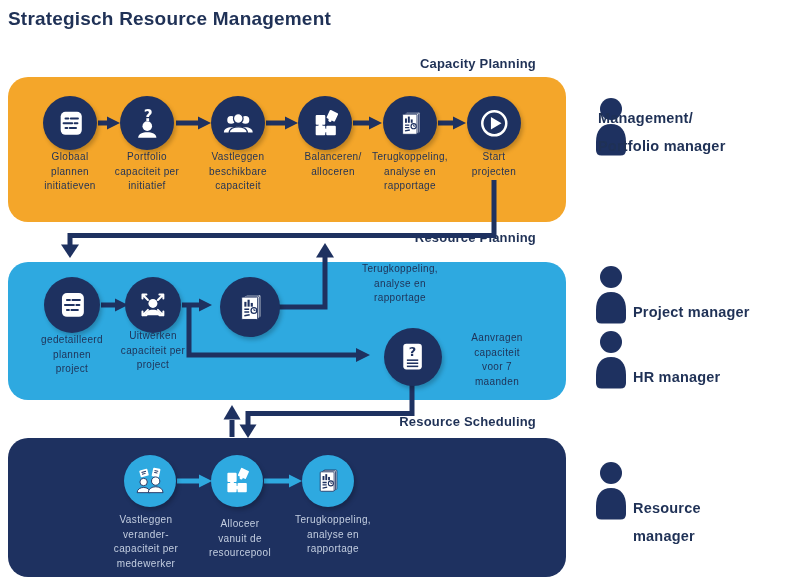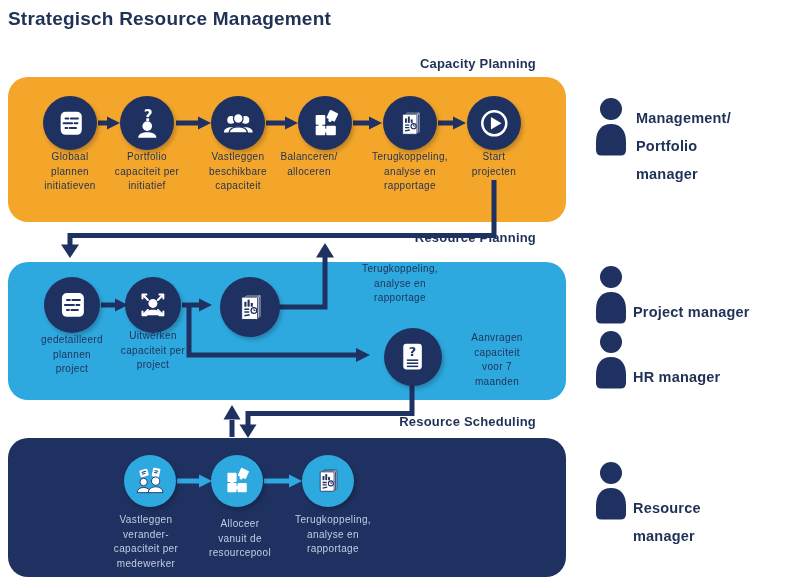--- a/index.html
+++ b/index.html
@@ -235,21 +235,21 @@
   </div>
   <div class="step-label" style="left:22px;top:150px;width:96px">Globaal
 plannen
 initiatieven</div>
   <div class="step-label" style="left:99px;top:150px;width:96px">Portfolio
 capaciteit per
 initiatief</div>
   <div class="step-label" style="left:190px;top:150px;width:96px">Vastleggen
 beschikbare
 capaciteit</div>
-  <div class="step-label" style="left:261px;top:150px;width:96px">Balanceren/
+  <div class="step-label" style="left:285px;top:150px;width:96px">Balanceren/
 alloceren</div>
   <div class="step-label" style="left:362px;top:150px;width:96px">Terugkoppeling,
 analyse en
 rapportage</div>
   <div class="step-label" style="left:446px;top:150px;width:96px">Start
 projecten</div>
 
   <div class="circle navy-circle" style="left:44px;top:277px;width:56px;height:56px">
     <svg>
         <use href="#sym-doc-list"></use>
@@ -308,21 +308,21 @@
 resourcepool</div>
   <div class="step-label light-label" style="left:275px;top:513px;width:116px">Terugkoppeling,
 analyse en
 rapportage</div>
 
   <div class="role-icon" style="left:592px;top:98px">
     <svg width="38" height="58">
         <use href="#sym-person"></use>
       </svg>
   </div>
-  <div class="role-label" style="left:636px;top:104px">Management/
+  <div class="role-label" style="left:598px;top:104px">Management/
 Portfolio manager</div>
 
   <div class="role-icon" style="left:592px;top:266px">
     <svg width="38" height="58">
         <use href="#sym-person"></use>
       </svg>
   </div>
   <div class="role-label" style="left:633px;top:298px">Project manager</div>
 
   <div class="role-icon" style="left:592px;top:331px">

